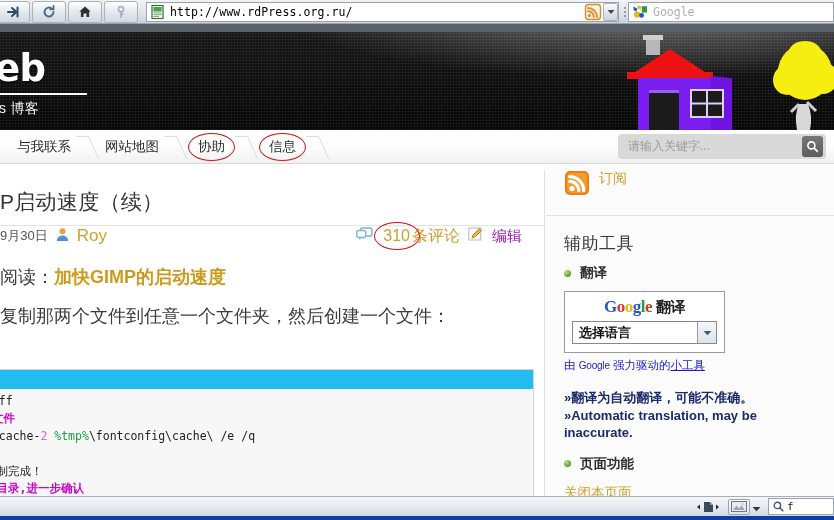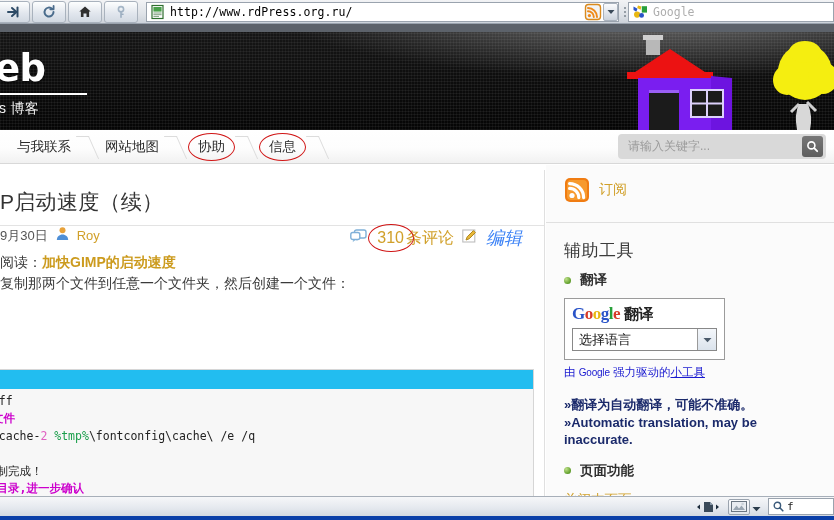--- a/index.html
+++ b/index.html
@@ -128,77 +128,77 @@
 
   
   .post-title {
     font-size: 21px; color: #333; font-weight: normal; letter-spacing: .3px;
     margin: 18px 0 0 -22px; white-space: nowrap;
   }
   .title-rule { height: 1px; background: #e3e3e3; margin: 9px 0 0 -22px; width: 556px; }
   .meta { position: relative; height: 26px; }
   .meta .left { position: absolute; left: -22px; top: 0; display: flex; align-items: center; gap: 7px; }
   .meta .date { font-size: 13px; color: #555; white-space: nowrap; }
-  .meta .author { font-size: 13px; color: #d1a02a; }
+  .meta .author { font-size: 17px; color: #d1a02a; }
   .meta .right { position: absolute; right: 22px; top: 0; display: flex; align-items: center; gap: 8px; }
   .meta .cmt { font-size: 16px; color: #d1a02a; position: relative; display: inline-block; white-space: nowrap; }
   .meta .cmt .ringnum { position: relative; display: inline-block; padding: 0 2px; }
   .meta .cmt .ringnum::before {
     content: ""; position: absolute; left: -7px; top: -5px; right: -8px; bottom: -5px;
     border: 1.7px solid #d01515; border-radius: 50%;
   }
-  .meta .edit { font-size: 18px; color: #3b82f6; white-space: nowrap; font-style: italic; }
-
-  .para { font-size: 14px; color: #3a3a3a; margin: 0 0 0 -22px; white-space: nowrap; line-height: 1.5; }
+  .meta .edit { font-size: 15px; color: #a21caf; white-space: nowrap; }
+
+  .para { font-size: 18px; color: #3a3a3a; margin: 12px 0 0 -22px; white-space: nowrap; line-height: 1.5; }
   .para b { color: #3a3a3a; }
   .para .goldlink { color: #cc9b1e; font-weight: bold; }
 
   
   .codeblock {
     position: absolute; left: -22px; top: 181px; width: 556px; bottom: 16px;
     background: #f7f7f7; border: 1px solid #d6d6d6; overflow: hidden;
   }
   .codeblock .bar { height: 19px; background: #22bdf0; }
   .codeblock pre {
     font-family: "DejaVu Sans Mono", monospace; font-size: 11.5px; line-height: 17.4px;
     color: #222; padding: 4px 0 0 6px; white-space: pre;
   }
   .c-mg  { color: #cc00cc; font-weight: bold; }
   .c-num { color: #e060c0; }
   .c-var { color: #1a9e4b; }
   .c-txt { color: #222; }
 
   
   .sb-pad { padding: 0 0 0 18px; }
-  .sb-feed { display: flex; align-items: center; gap: 9px; padding-top: 12px; }
+  .sb-feed { display: flex; align-items: flex-start; gap: 9px; padding-top: 5px; }
   .rss-lg { width: 26px; height: 26px; flex: 0 0 auto; }
   .sb-feed .lbl { font-size: 14px; color: #d1a02a; }
   .sb-sep { height: 1px; background: #e0e0e0; margin: 19px 0 0 0; width: 288px; margin-left: -18px; }
   .sb-h { font-size: 17px; color: #3b3b3b; margin-top: 16px; letter-spacing: .5px; }
   .sb-li { display: flex; align-items: center; gap: 9px; margin-top: 9px; }
   .bullet { width: 7px; height: 7px; border-radius: 50%;
             background: radial-gradient(circle at 32% 30%, #bfe08a, #5f9e2a 70%, #417618);
             flex: 0 0 auto; }
   .sb-li .t { font-size: 13.5px; color: #2f2f2f; font-weight: bold; }
   .sb-li .t.gold { color: #d1a02a; font-weight: normal; }
 
   .gwidget {
     margin-top: 9px; width: 161px; background: #fff;
     border: 1px solid #9b9b9b; padding: 6px 7px 8px 7px;
   }
-  .glogo { font-size: 17px; letter-spacing: -.5px; line-height: 1; white-space: nowrap; }
+  .glogo { font-size: 17px; letter-spacing: -.5px; line-height: 1; white-space: nowrap; text-align: center; }
   .glogo span { font-family: "Liberation Serif", serif; font-weight: bold; }
   .gG { color: #2a54c8; } .go1 { color: #d73a28; } .go2 { color: #e8b712; }
   .gg { color: #2a54c8; } .gl { color: #28a03a; } .ge { color: #d73a28; }
   .glogo .cn { font-family: "Liberation Sans", sans-serif; font-weight: bold; color: #222; font-size: 15px; margin-left: 4px; }
   .gselect {
     margin-top: 6px; height: 23px; border: 1px solid #888; background: #fff;
     display: flex; align-items: center; justify-content: space-between;
   }
-  .gselect .val { font-size: 13px; color: #111; padding-left: 6px; white-space: nowrap; }
+  .gselect .val { font-size: 13px; color: #111; padding-left: 6px; white-space: nowrap; font-weight: bold; }
   .gselect .arrow {
     width: 19px; height: 21px; border-left: 1px solid #9a9a9a;
     background: linear-gradient(#f4f7fb, #dbe3ec); display: flex;
     align-items: center; justify-content: center; flex: 0 0 auto;
   }
   .gcredit { margin-top: 5px; font-size: 11.5px; color: #1a1ad0; white-space: nowrap; }
   .gcredit .gs { font-size: 10px; letter-spacing: -.2px; }
   .gcredit u { text-decoration: underline; }
   .disc { margin-top: 16px; font-size: 13px; color: #1b2a6b; font-weight: bold; line-height: 1.35; width: 240px; }
 

